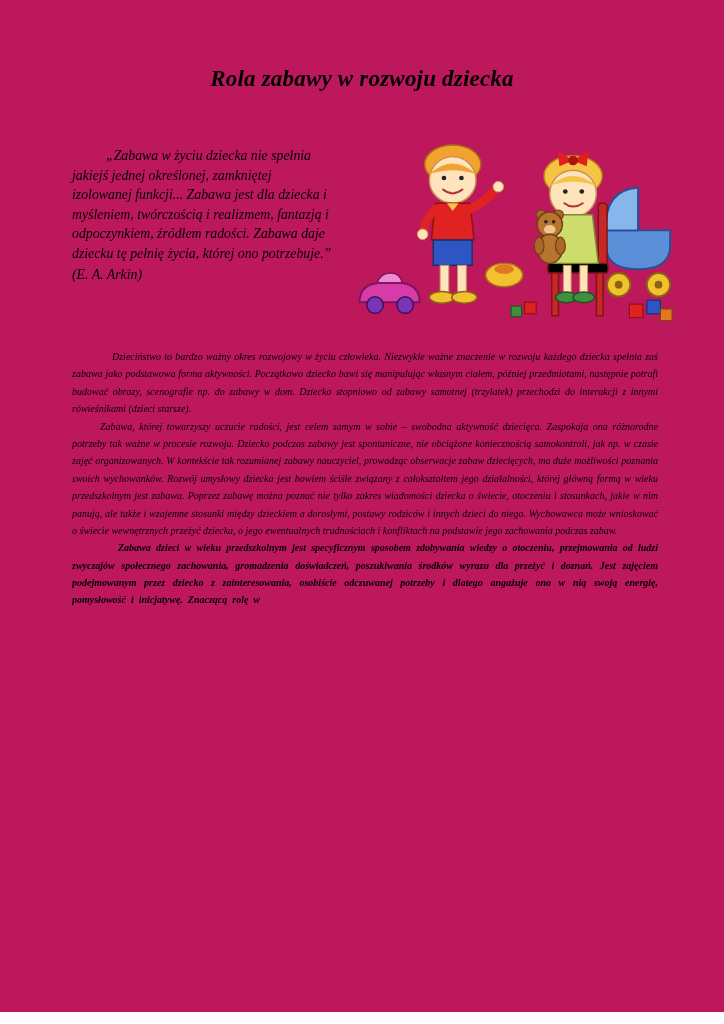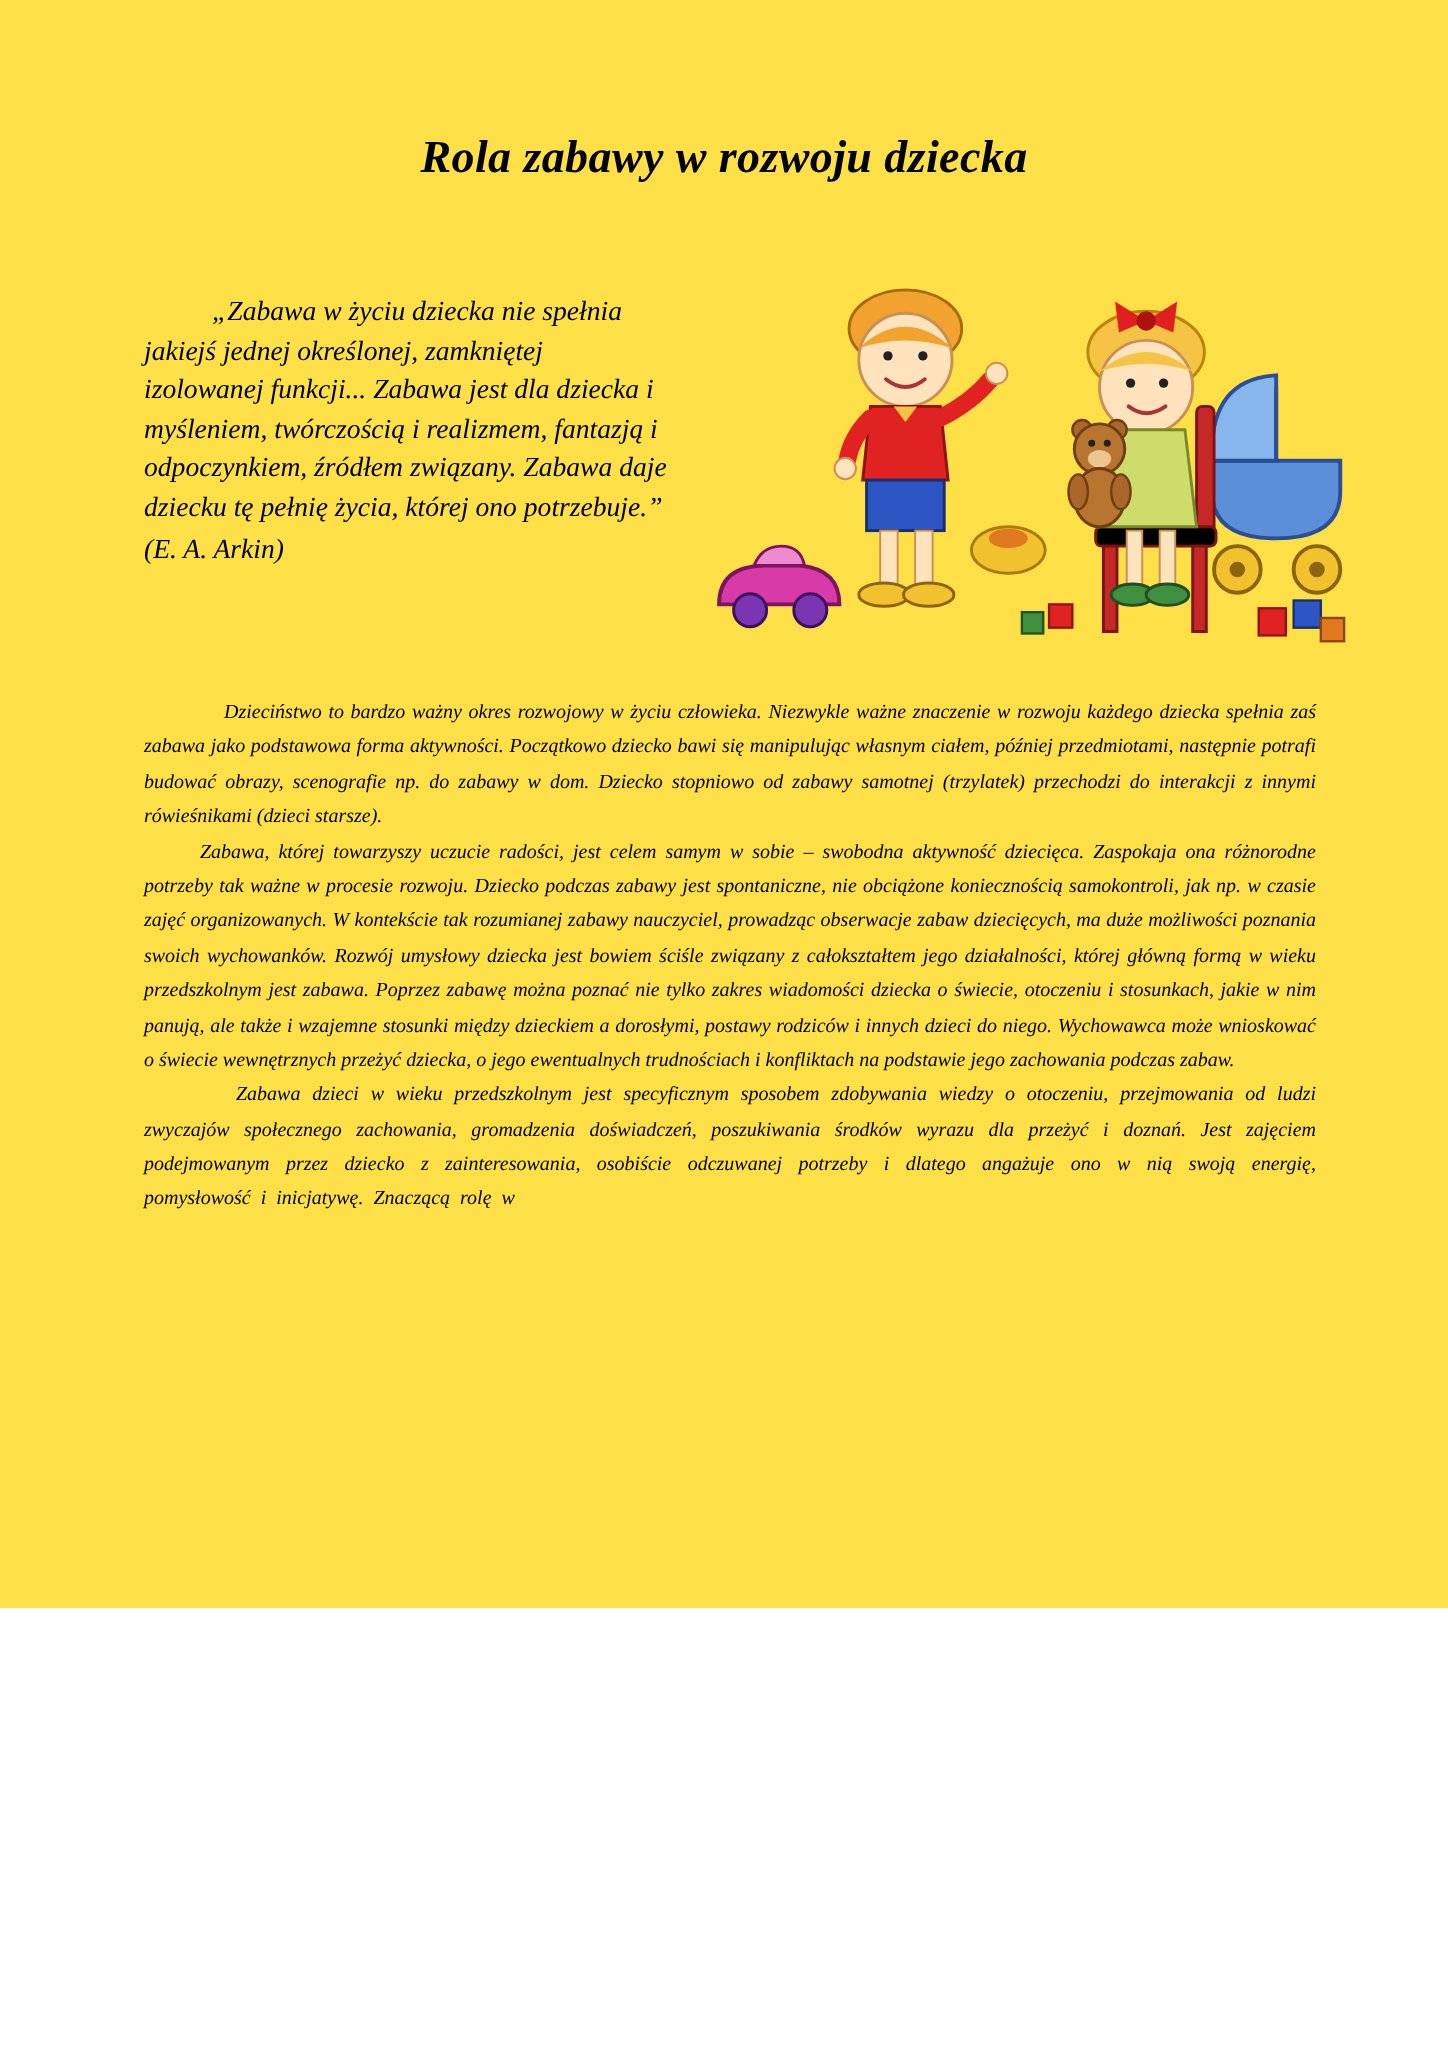--- a/index.html
+++ b/index.html
@@ -1,21 +1,21 @@
 <!DOCTYPE html>
 <html><head>
 <meta charset="utf-8">
 <style>
   html,body{margin:0;padding:0;background:#ffffff;}
   .page{
     position:relative;
     width:724px;
-    height:804px;
+    height:1012px;
     margin:0 auto;
-    background:#fde047;
+    background:#be185d;
     font-family:"Liberation Serif", serif;
     font-style:italic;
     color:#000000;
     overflow:hidden;
     box-sizing:border-box;
   }
   .title{
     padding-top:66px;
     text-align:center;
     font-size:23px;
@@ -52,33 +52,33 @@
   }
   .body-text{
     margin:16px 66px 16px 72px;
     font-size:10px;
     line-height:1.74;
     text-align:justify;
   }
   .body-text p{margin:0;}
   .para-1{text-indent:40px;}
   .para-2{text-indent:28px;}
-  .para-3{text-indent:46px; word-spacing:2.5px;}
+  .para-3{text-indent:46px; word-spacing:2.5px;font-weight:bold;}
 </style>
 </head>
 <body>
 
 <div class="page">
 
   <div class="title">Rola zabawy w rozwoju dziecka</div>
 
   <div class="top-section">
 
     <div class="quote-block">
-      <p class="quote-text">„Zabawa w życiu dziecka nie spełnia jakiejś jednej określonej, zamkniętej izolowanej funkcji... Zabawa jest dla dziecka i myśleniem, twórczością i realizmem, fantazją i odpoczynkiem, źródłem związany. Zabawa daje dziecku tę pełnię życia, której ono potrzebuje.”</p>
+      <p class="quote-text">„Zabawa w życiu dziecka nie spełnia jakiejś jednej określonej, zamkniętej izolowanej funkcji... Zabawa jest dla dziecka i myśleniem, twórczością i realizmem, fantazją i odpoczynkiem, źródłem radości. Zabawa daje dziecku tę pełnię życia, której ono potrzebuje.”</p>
       <p class="quote-attribution">(E. A. Arkin)</p>
     </div>
 
     <div class="illustration-wrap">
       <svg width="330" height="212" viewBox="0 0 340 215" aria-hidden="true">
 
         <g>
           <path d="M270 112 H336 V128 Q336 152 303 152 Q270 152 270 128 Z" fill="#5b8fd8" stroke="#2a4f96" stroke-width="2"></path>
           <path d="M270 112 Q268 70 303 68 L303 112 Z" fill="#86b6ec" stroke="#2a4f96" stroke-width="2"></path>
           <line x1="303" y1="74" x2="303" y2="112" stroke="#2a4f96" stroke-width="2"></line>

